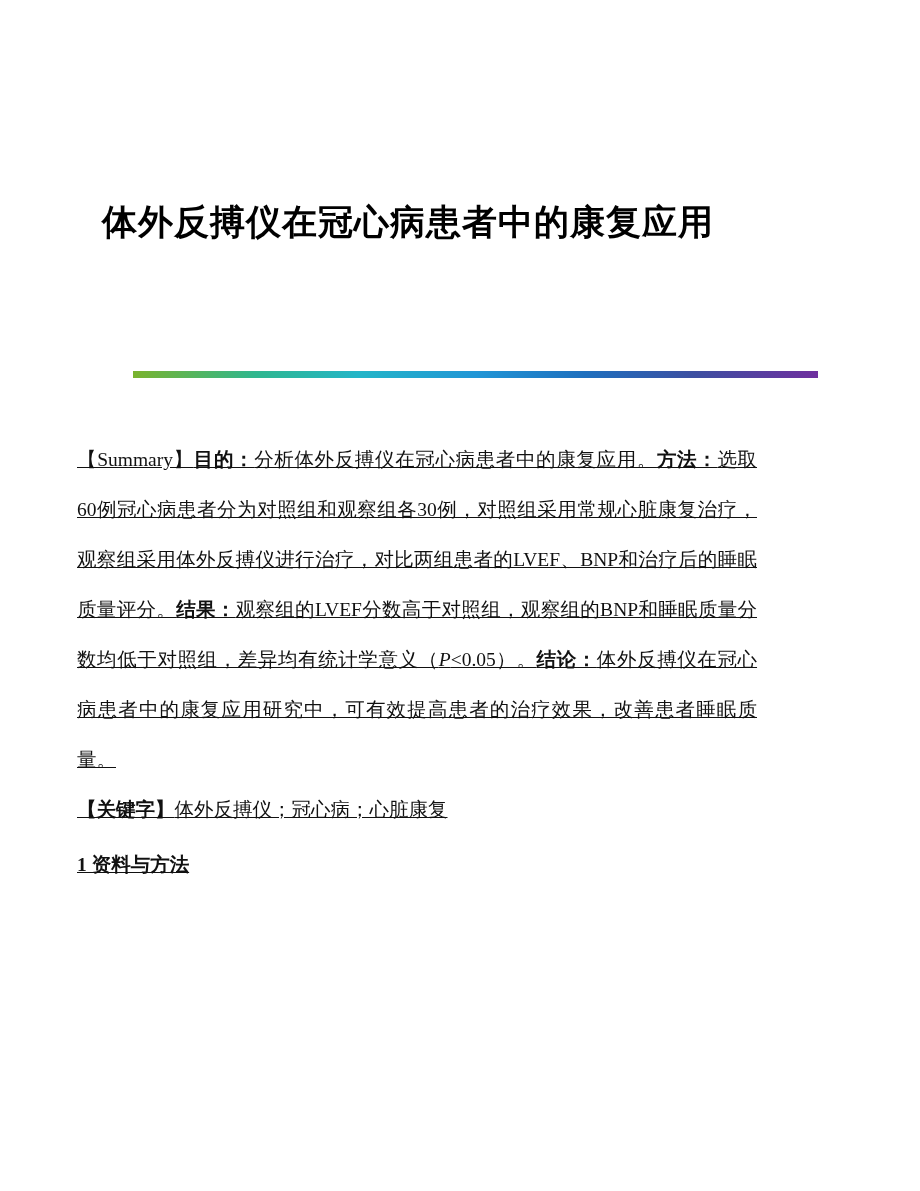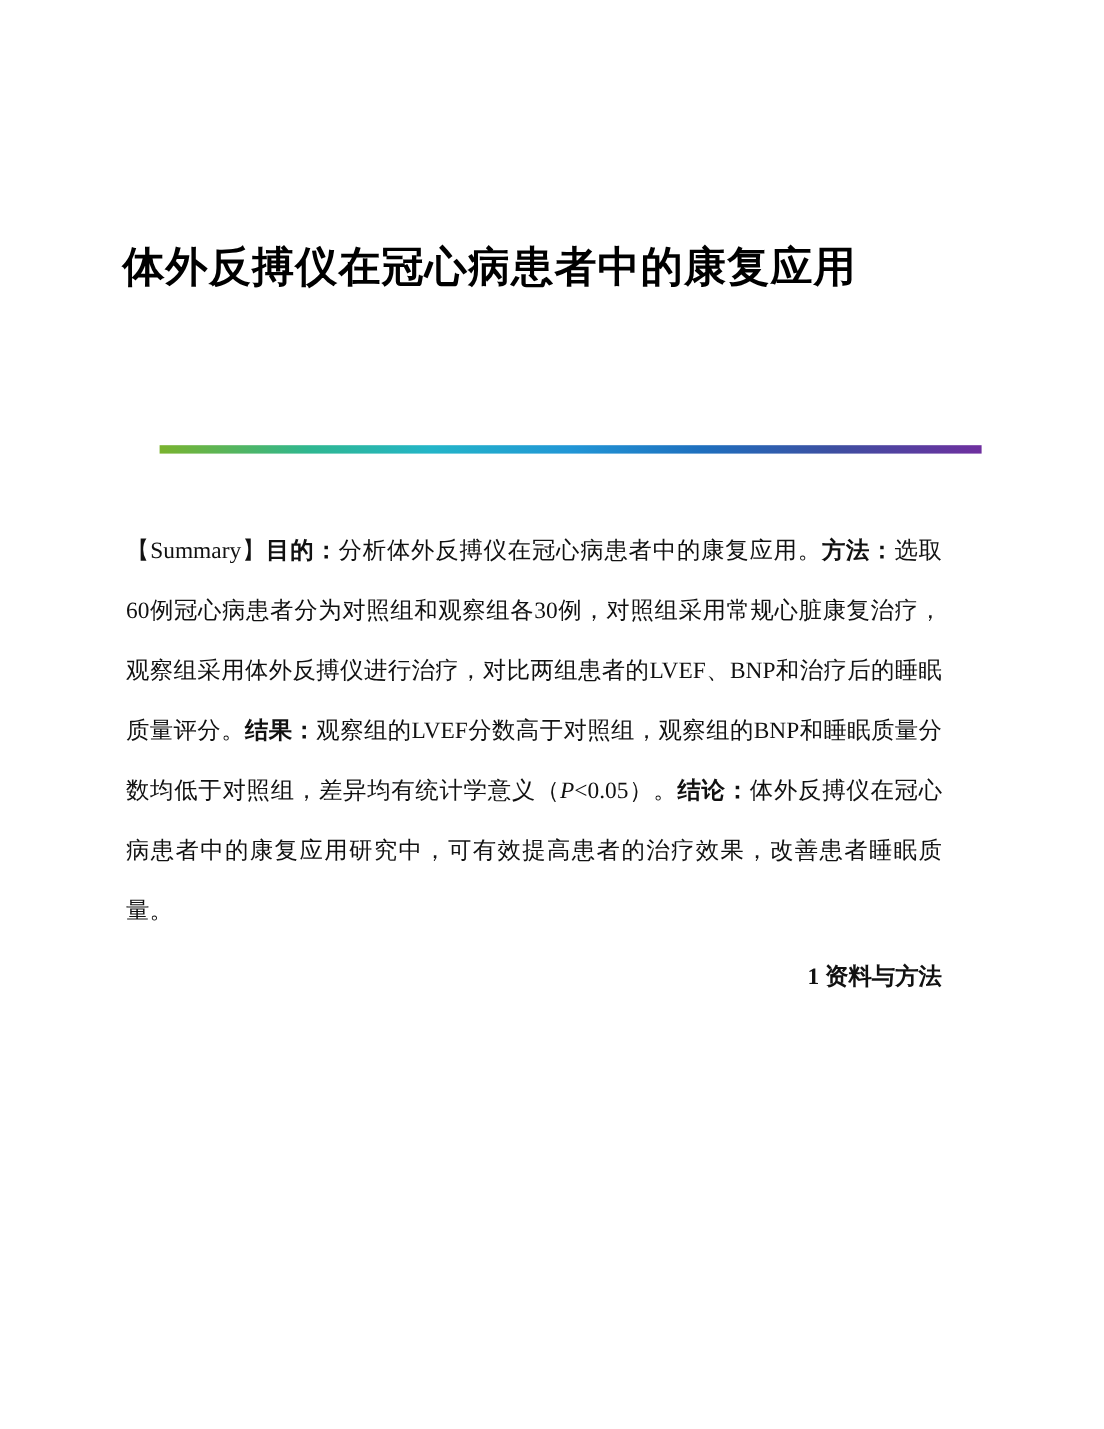--- a/index.html
+++ b/index.html
@@ -35,55 +35,57 @@
       #7ab32e 0%,
       #2fb78f 18%,
       #23b5c8 33%,
       #2196d6 50%,
       #1e6fbe 66%,
       #3d4fa1 82%,
       #6f2f9f 100%);
   }
   .content {
     margin-top: 57px;
-    margin-left: 105px;
+    margin-left: 77px;
     width: 680px;
     font-size: 19.5px;
     line-height: 50px;
     color: #111111;
+    text-decoration: underline;
   }
   .para {
     margin: 0;
     text-align: justify;
     text-justify: inter-ideograph;
   }
   .seg-b { font-weight: bold; }
   .seg-i { font-style: italic; }
   .ref-sup {
     font-size: 10px;
     vertical-align: super;
     line-height: 0;
     color: #777777;
     letter-spacing: 0;
   }
   .section-heading {
     margin: 5px 0 0 0;
     font-weight: bold;
-    text-align: right;
+    text-align: left;
   }
 </style>
 </head>
 <body>
 
 <div class="doc-title">体外反搏仪在冠心病患者中的康复应用</div>
 
 <div class="gradient-divider"></div>
 
 <div class="content">
 
   <p class="para"><span>【Summary】</span><span class="seg-b">目的：</span><span>分析体外反搏仪在冠心病患者中的康复应用。</span><span class="seg-b">方法：</span><span>选取60例冠心病患者分为对照组和观察组各30例，对照组采用常规心脏康复治疗，观察组采用体外反搏仪进行治疗，对比两组患者的LVEF、BNP和治疗后的睡眠质量评分。</span><span class="seg-b">结果：</span><span>观察组的LVEF分数高于对照组，观察组的BNP和睡眠质量分数均低于对照组，差异均有统计学意义（</span><span class="seg-i">P</span><span>&lt;0.05）。</span><span class="seg-b">结论：</span><span>体外反搏仪在冠心病患者中的康复应用研究中，可有效提高患者的治疗效果，改善患者睡眠质量。</span></p>
 
+  <p class="para"><span class="seg-b">【关键字】</span><span>体外反搏仪；冠心病；心脏康复</span></p>
 
 
   <p class="para section-heading">1 资料与方法</p>
 
 
 </div>
 
 </body></html>

